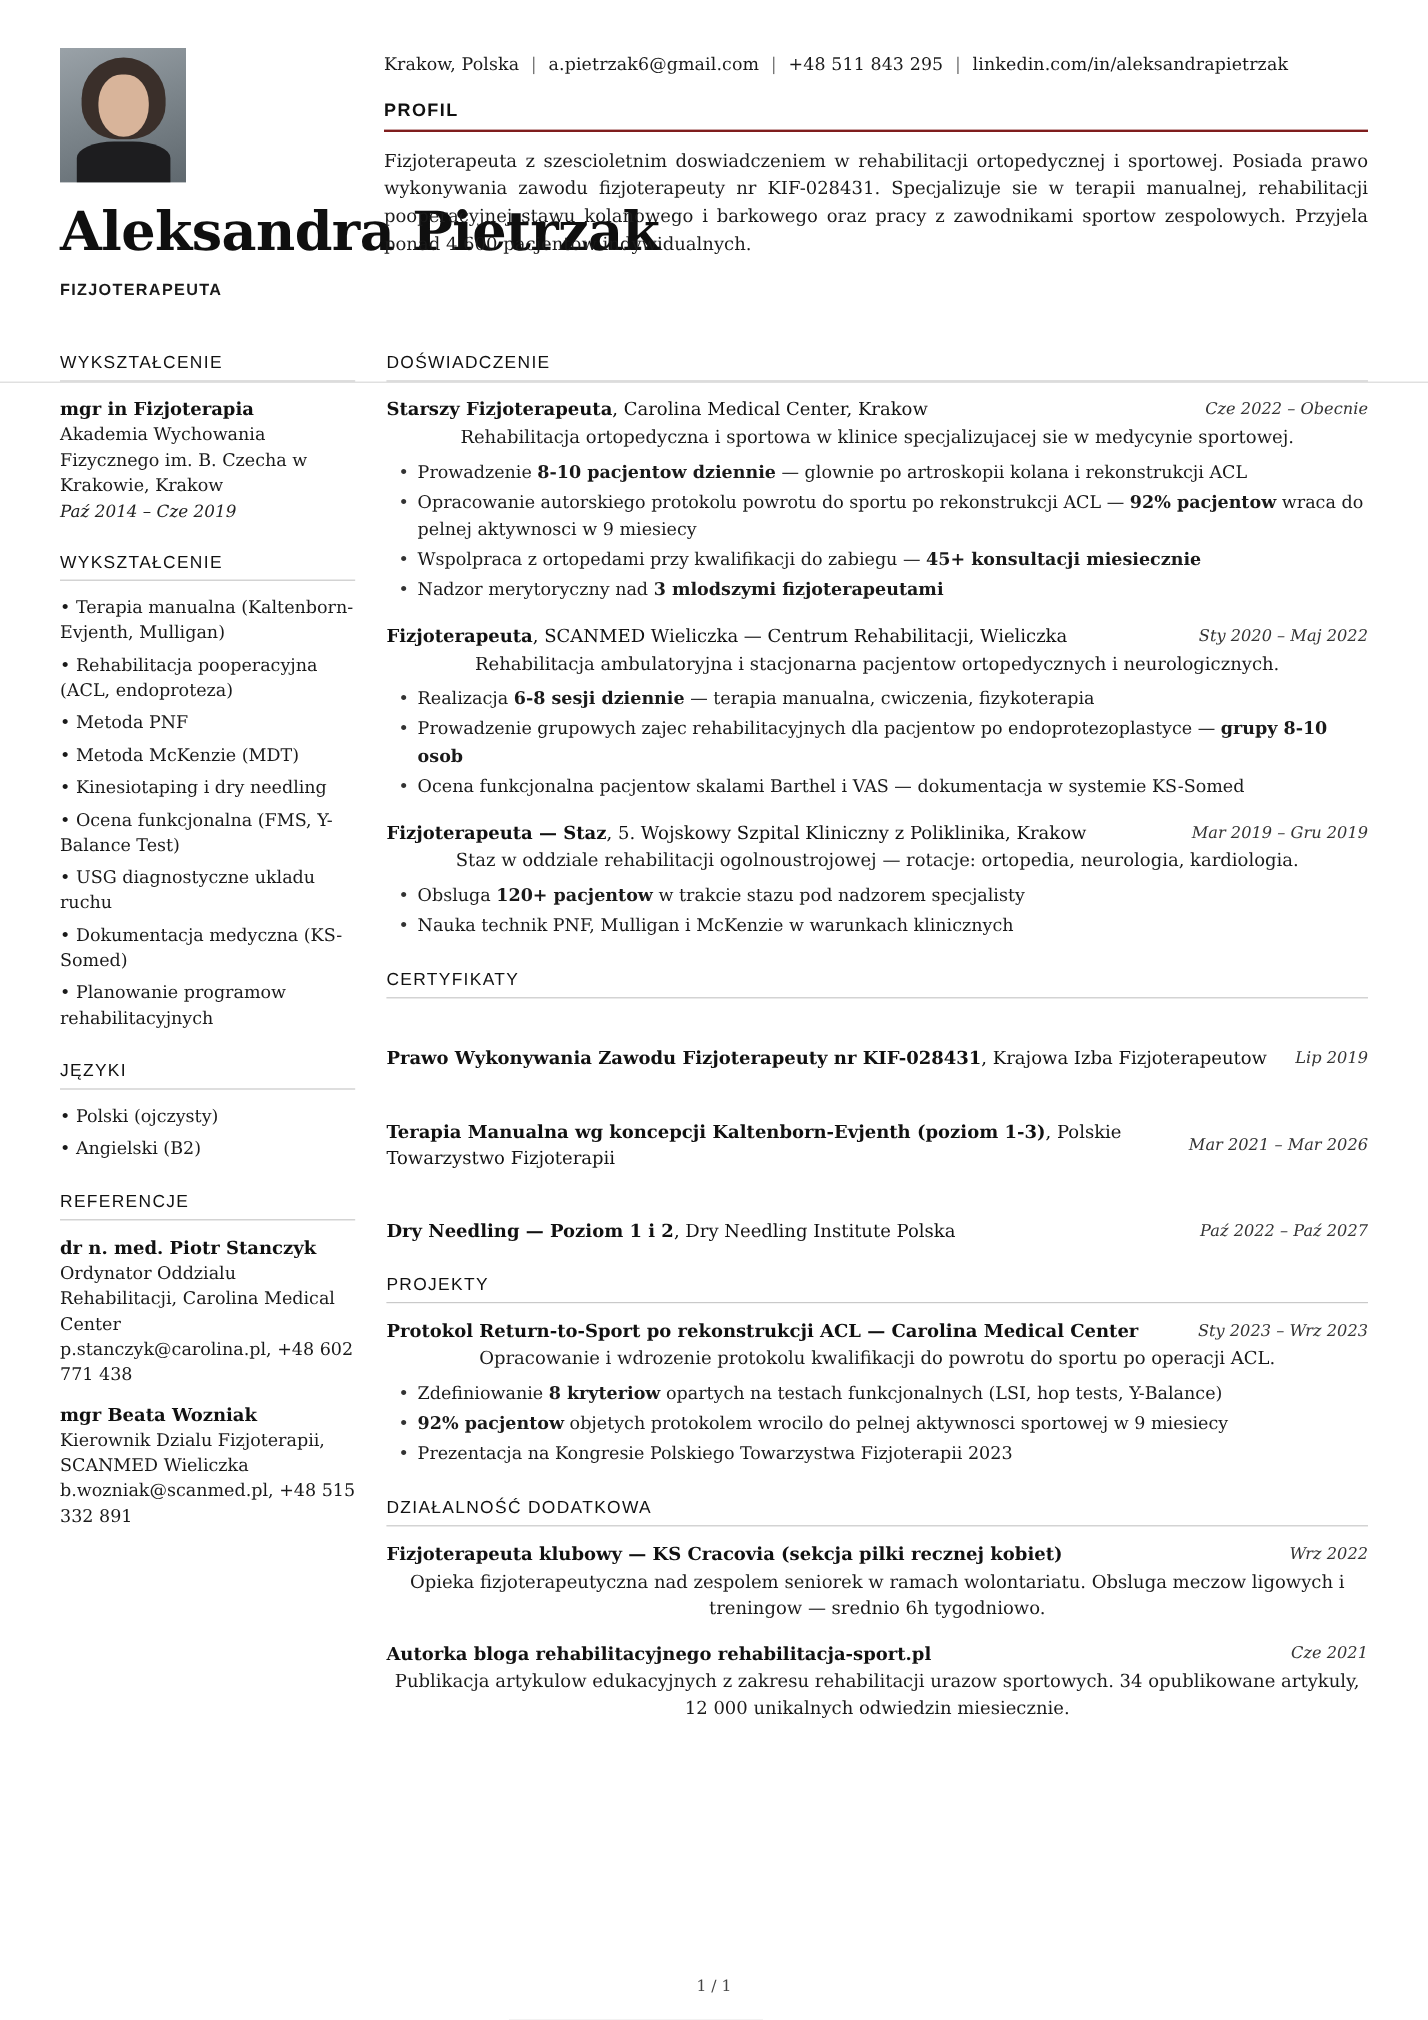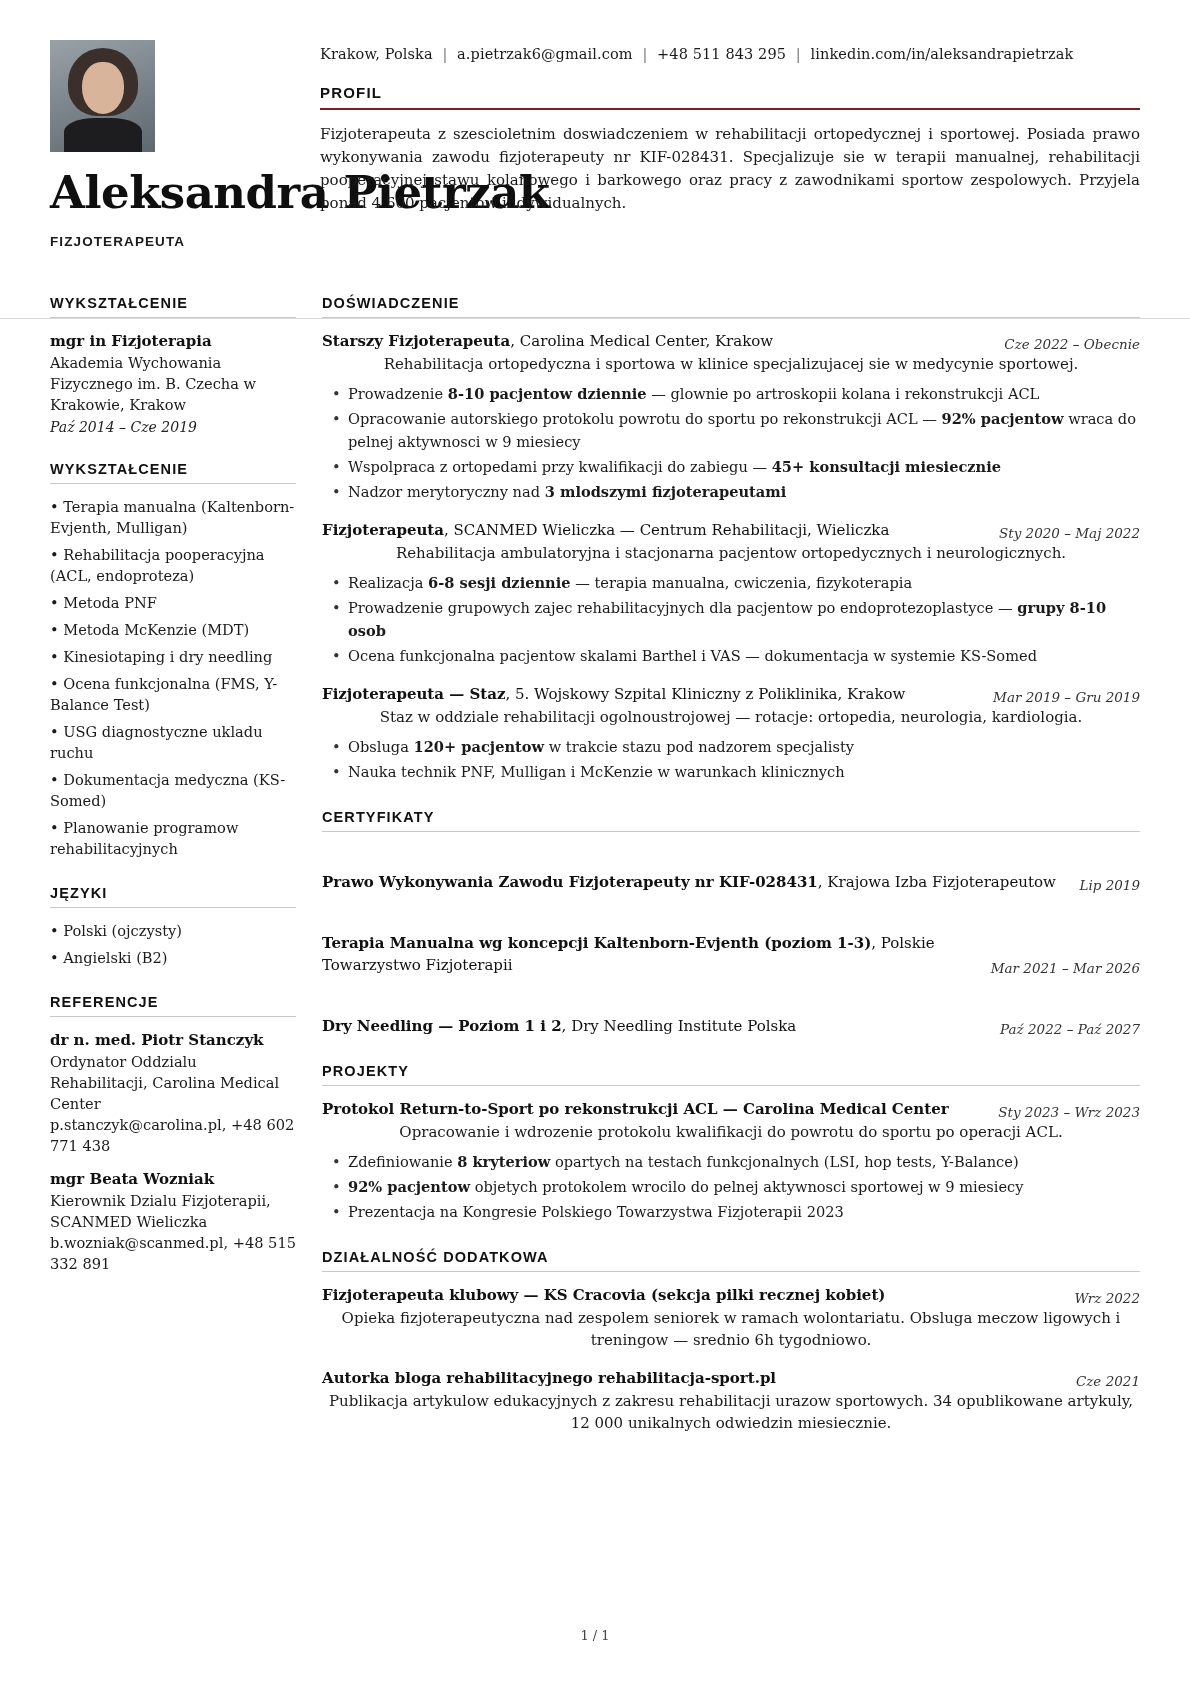--- a/index.html
+++ b/index.html
@@ -124,38 +124,38 @@
     width: 272px;
     flex: 0 0 272px;
     padding-right: 26px;
     box-sizing: border-box;
   }
   .col-right {
     flex: 1 1 auto;
   }
   .sec-title {
     font-family: "Liberation Sans", sans-serif;
-    font-weight: 700;
+    font-weight: 400;
     font-size: 14.5px;
     letter-spacing: 1.1px;
     color: #111;
     padding-bottom: 6px;
     border-bottom: 1px solid #c9c9c9;
     margin-bottom: 12px;
   }
   .sec {
     margin-bottom: 26px;
   }
   .entry {
     margin-bottom: 16px;
   }
   .entry-head {
     display: flex;
     justify-content: space-between;
-    align-items: flex-end;
+    align-items: center;
     gap: 12px;
   }
   .entry-title {
     font-size: 15px;
     line-height: 22px;
     color: #111;
   }
   .entry-title b {
     font-weight: 700;
   }
@@ -226,21 +226,21 @@
   }
 
   .cert-row { margin-bottom: 3px; margin-top: 39px; }
   .cert-cont {
     font-size: 15px;
     line-height: 22px;
   }
 
   .footer {
     position: absolute;
-    bottom: 40px;
+    bottom: 20px;
     left: 0;
     width: 100%;
     text-align: center;
     font-size: 13px;
     color: #444;
     font-family: "DejaVu Serif", serif;
   }
   .hdr-divider {
     position: absolute;
     left: 0; right: 0;

